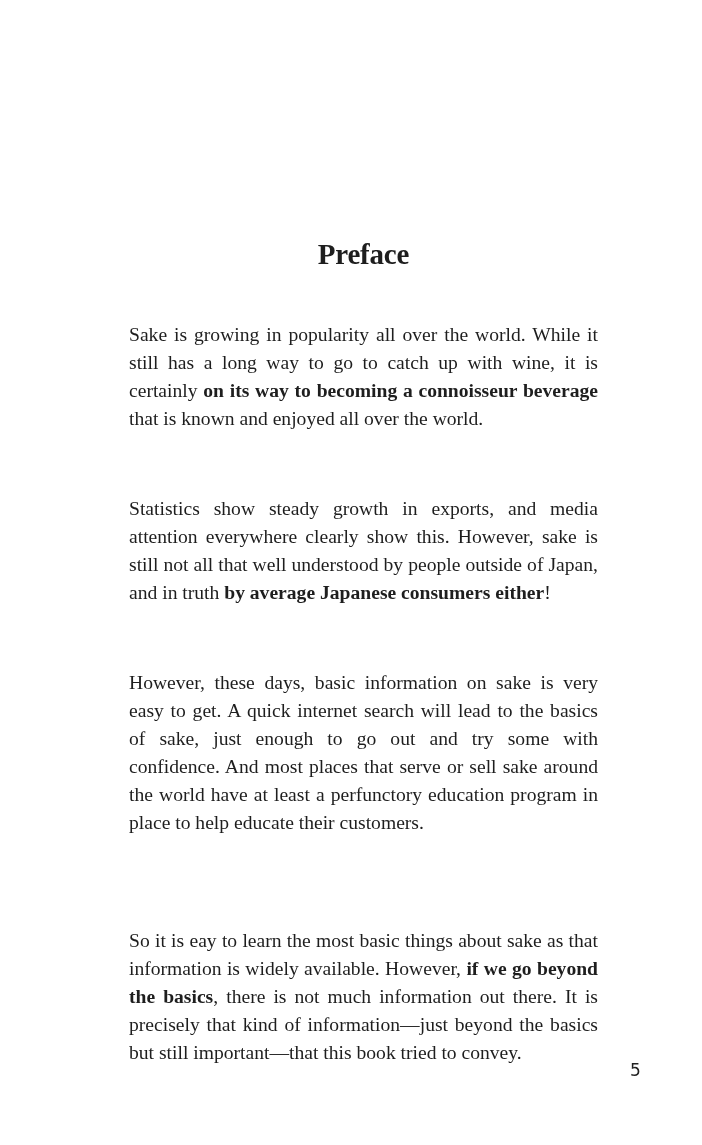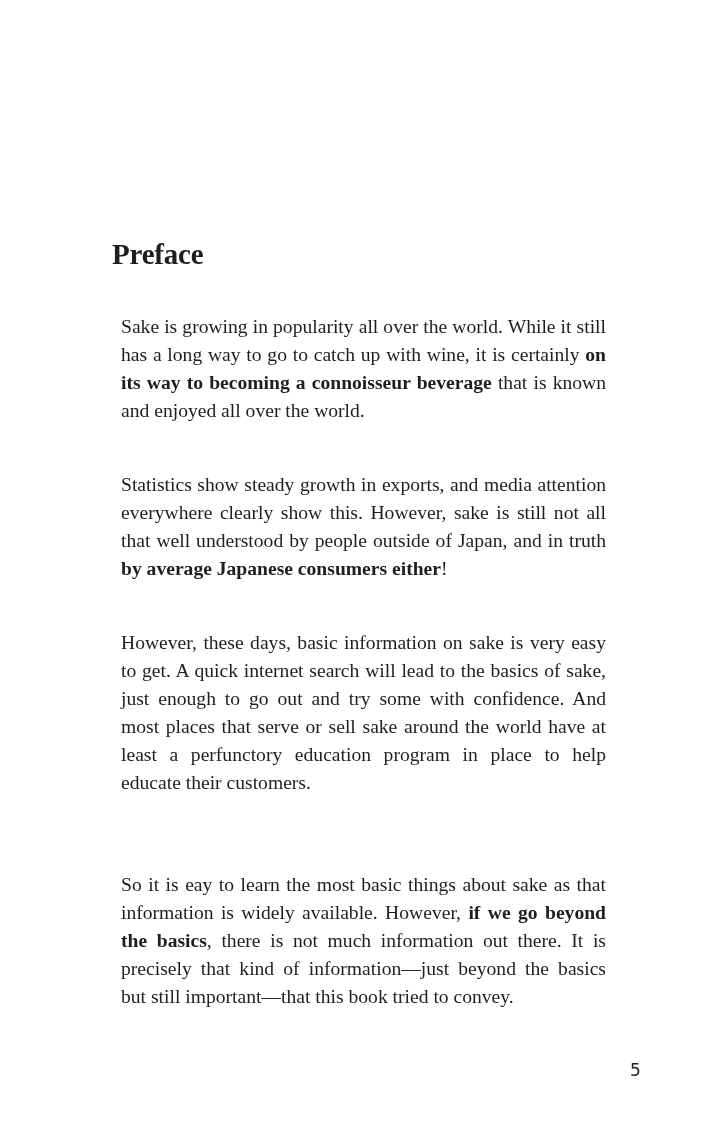--- a/index.html
+++ b/index.html
@@ -6,23 +6,24 @@
   body { width: 702px; height: 1145px; position: relative; overflow: hidden; }
   .page { position: absolute; left: 0; top: 0; width: 702px; height: 1145px; background: #fff; }
   .content {
     position: absolute; left: 112px; top: 234px; width: 503px;
     font-family: "Liberation Serif", "DejaVu Serif", serif;
     color: #1e1e1e;
   }
   .title {
     font-size: 29px; font-weight: bold; margin: 0; line-height: 40px;
     letter-spacing: -0.2px;
+    text-align: center;
   }
   .para {
-    font-size: 19.6px; line-height: 28px; margin: 9px;
+    font-size: 19.6px; line-height: 28px; margin: 17px;
     text-align: justify; text-align-last: left;
   }
   .para b { font-weight: bold; }
   .gap1 { height: 30px; }
   .gap2 { height: 28px; }
   .gap3 { height: 56px; }
   .page-number {
     position: absolute; left: 630px; top: 1060px;
     font-family: "DejaVu Sans", sans-serif; font-size: 17px; color: #222;
   }

